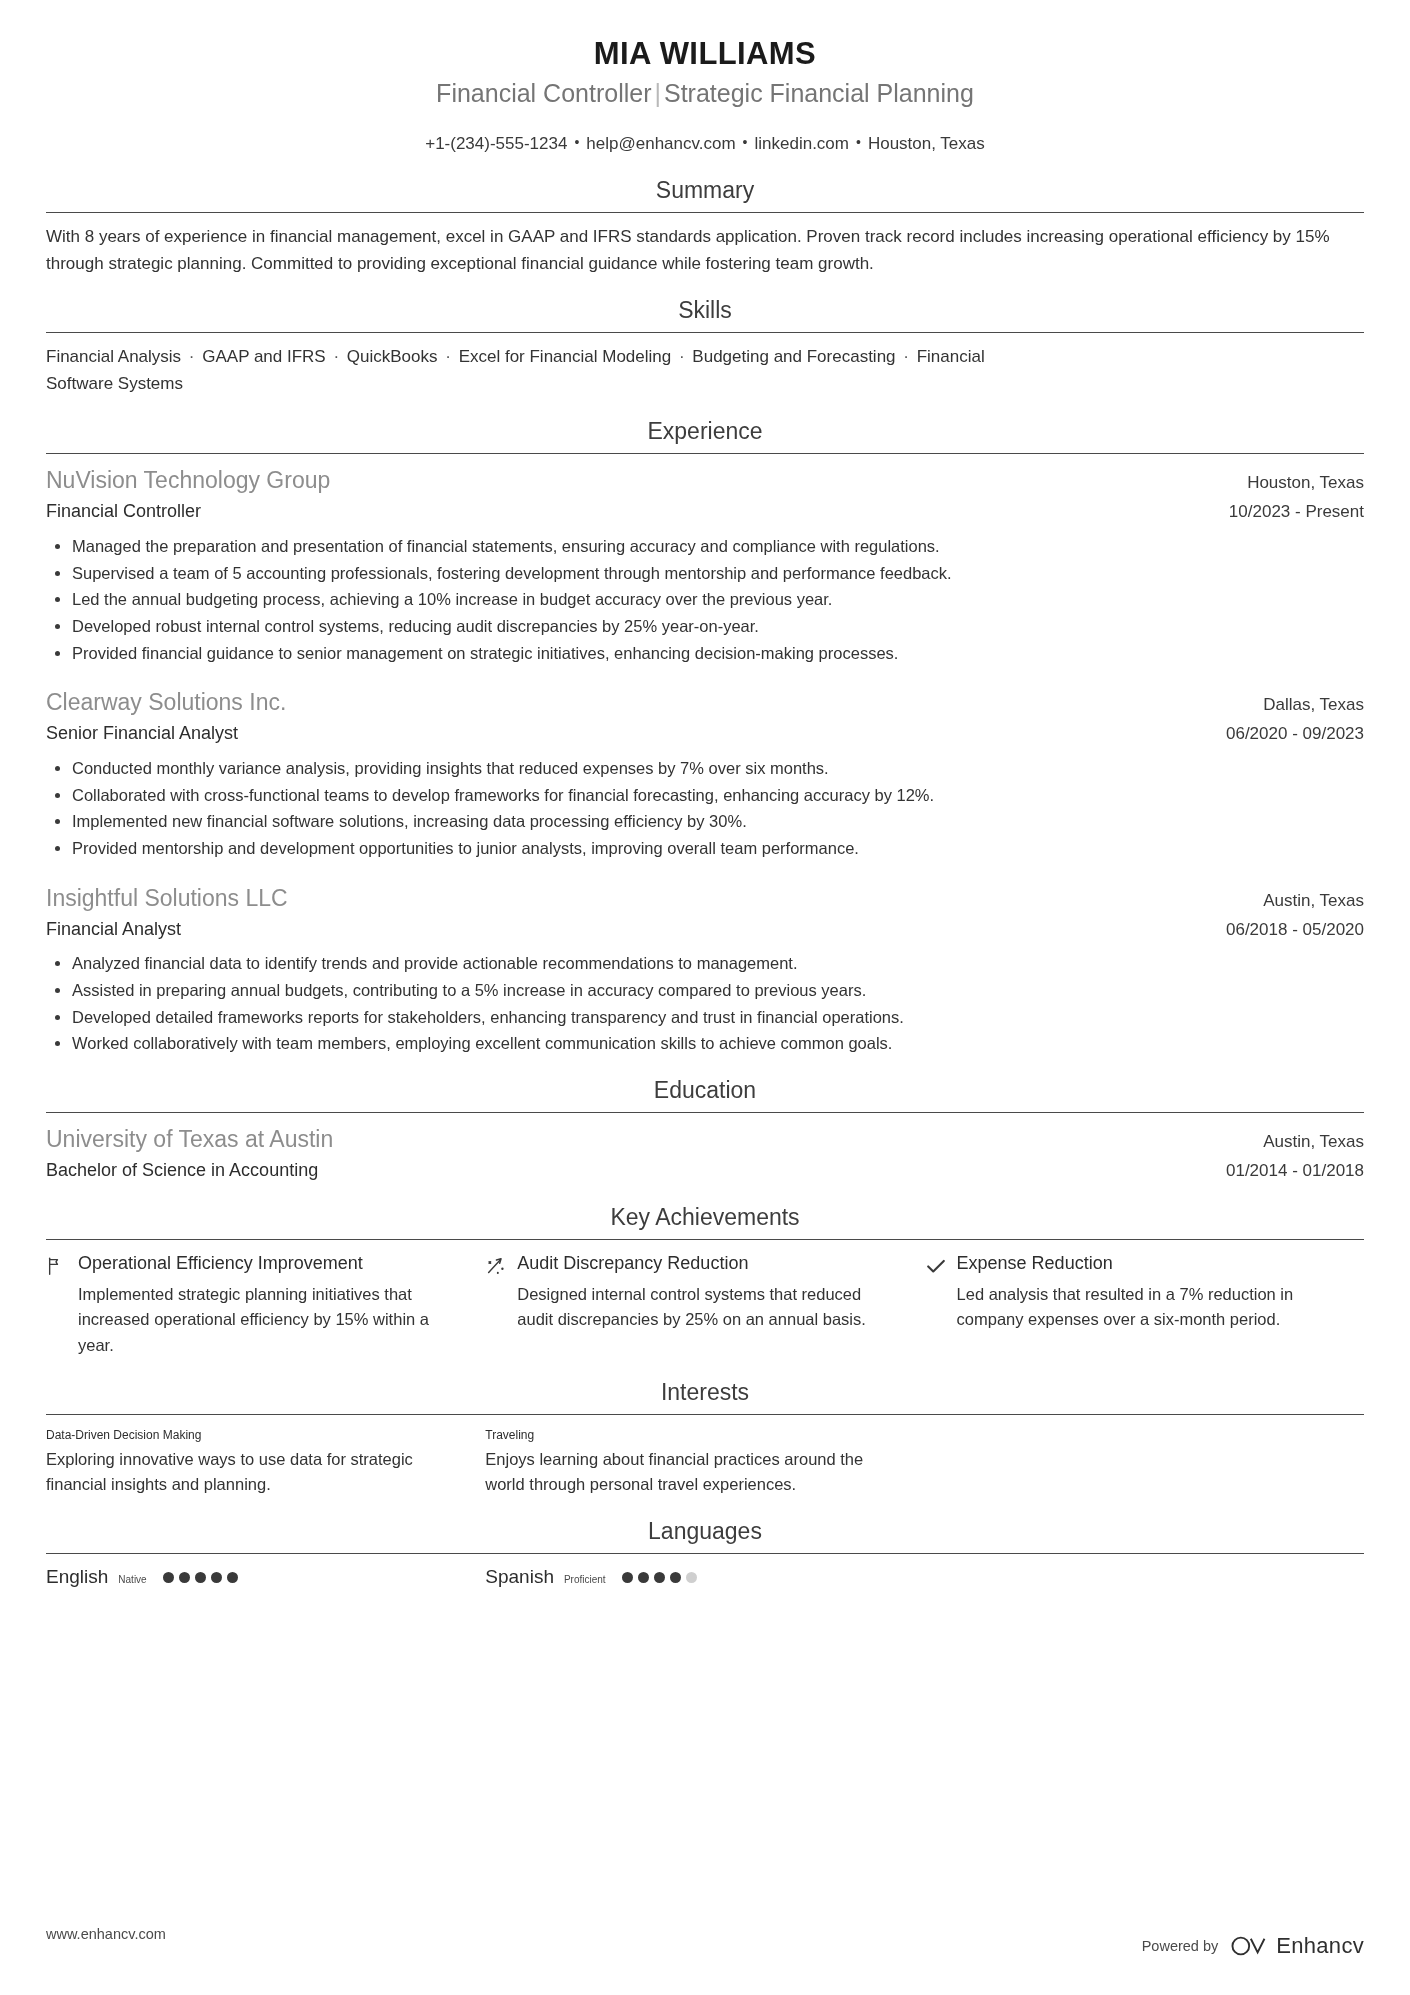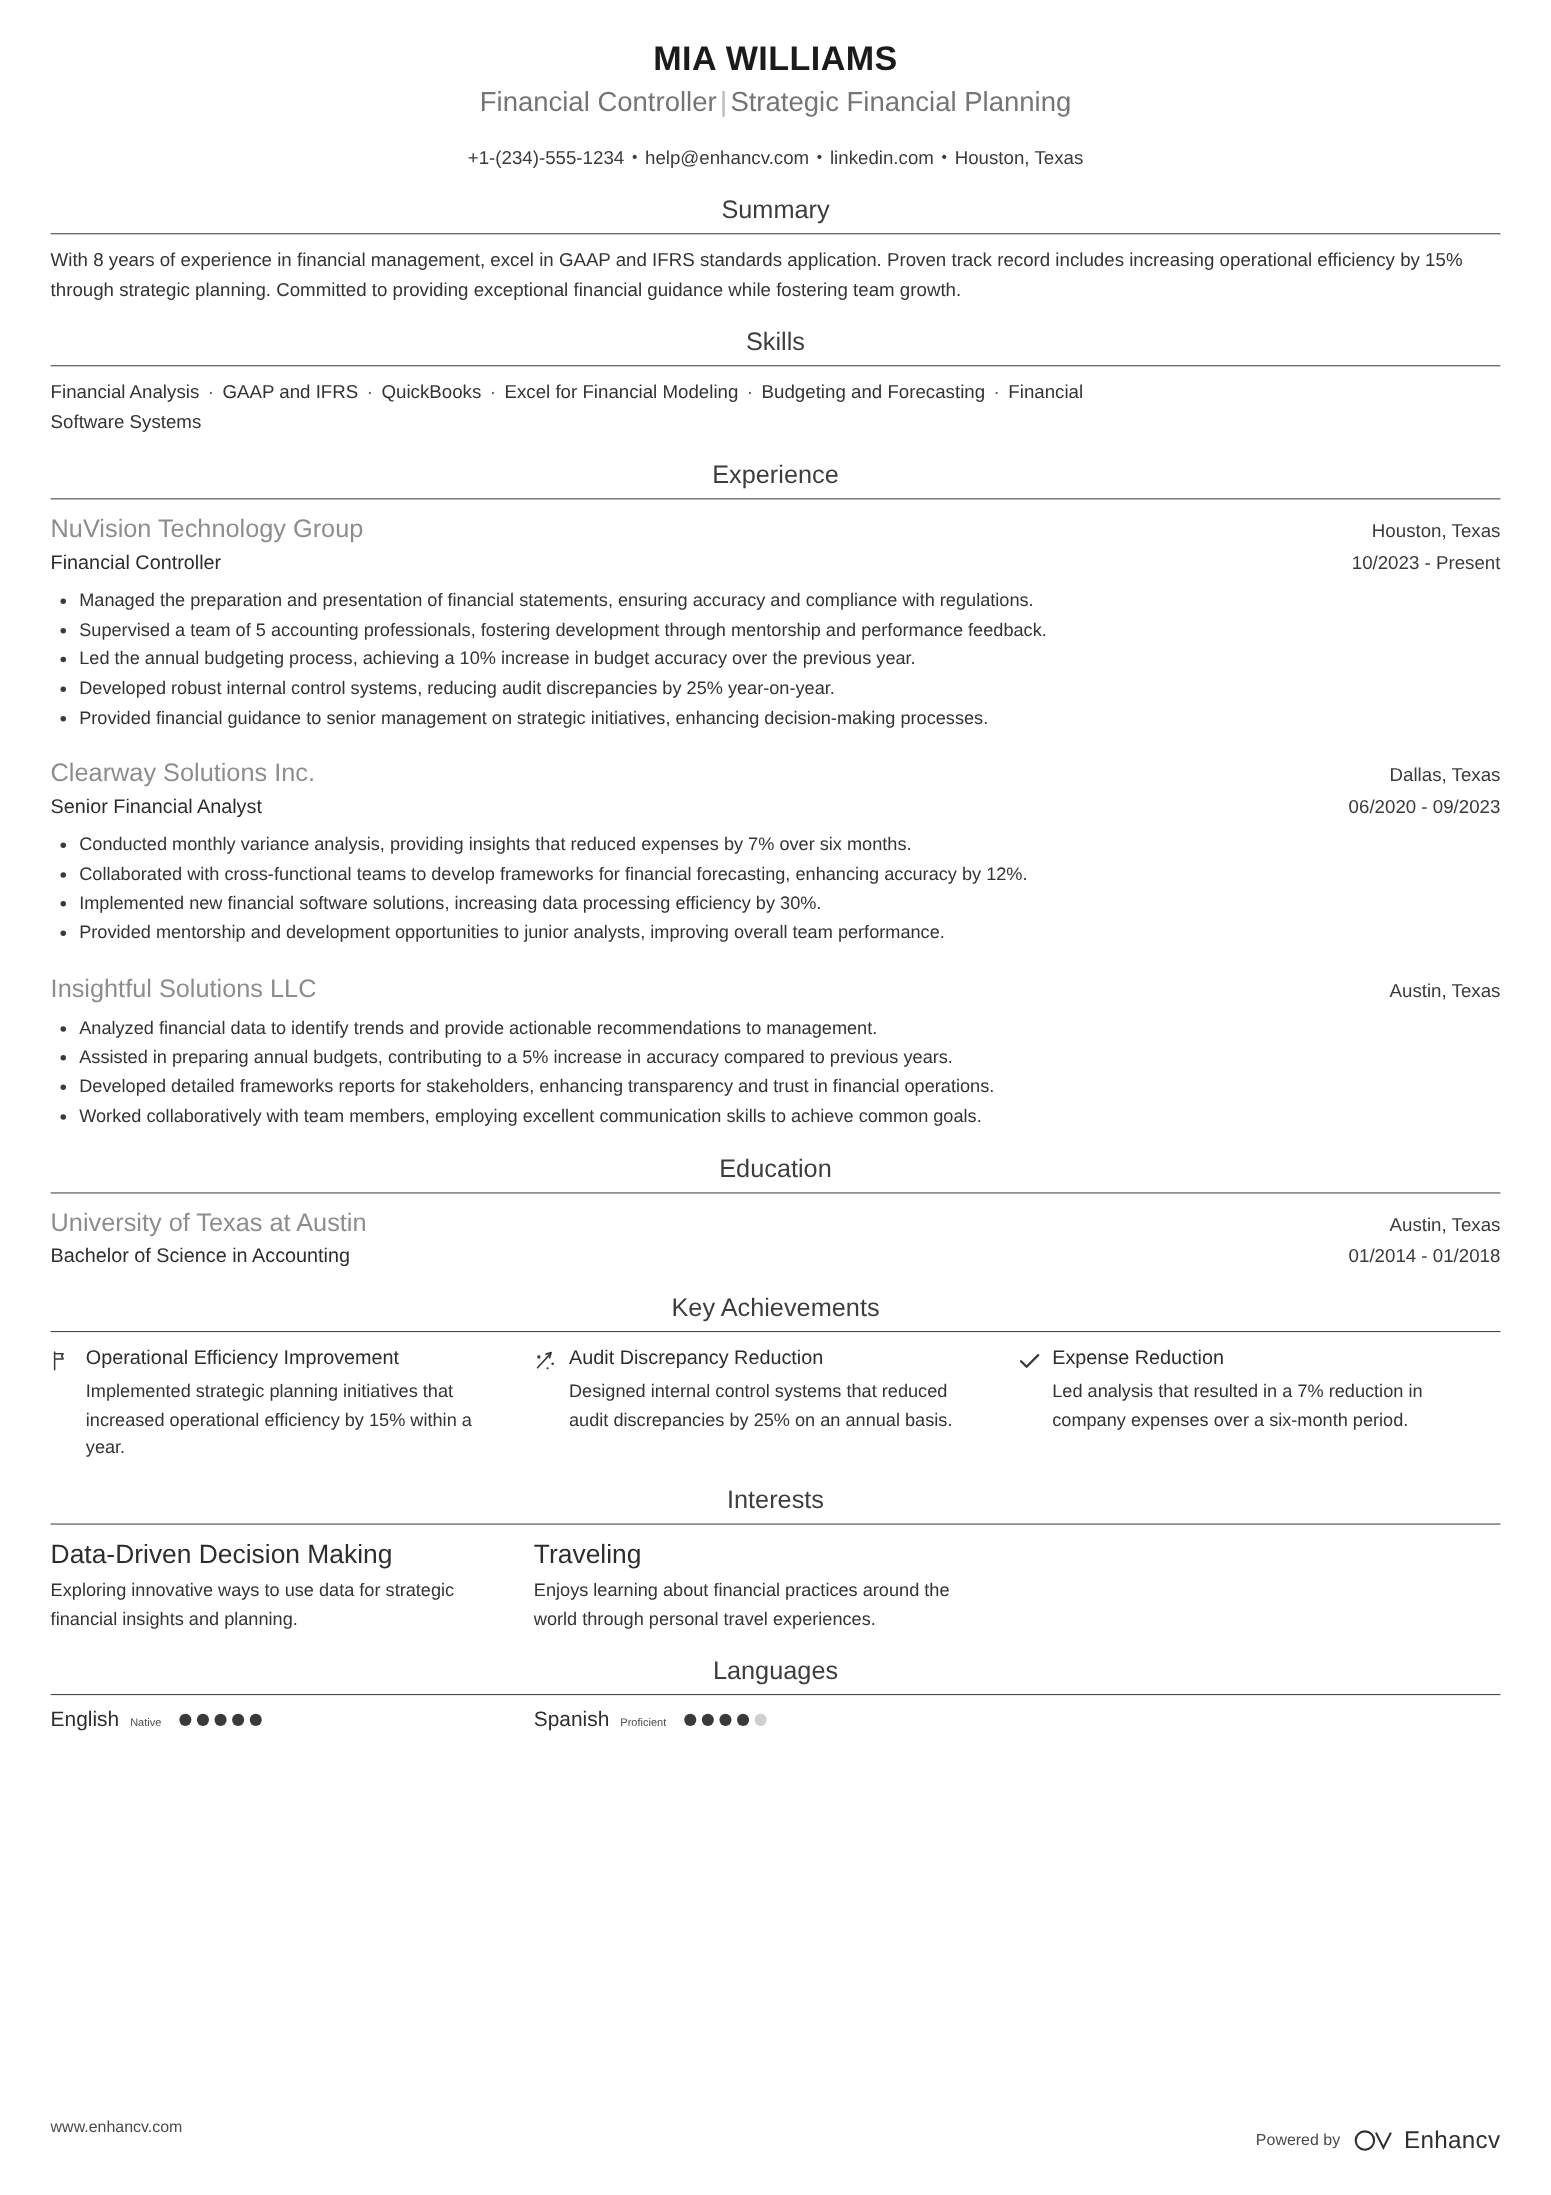--- a/index.html
+++ b/index.html
@@ -158,21 +158,21 @@
   .ach-desc {
     font-size: 16.5px;
     line-height: 1.55;
     color: #333;
     margin-top: 5px;
     padding-left: 32px;
   }
 
   
   .int-title {
-    font-size: 24px;
+    font-size: 12px;
     color: #2d2d2d;
     line-height: 1.35;
   }
   .int-desc {
     font-size: 16.5px;
     line-height: 1.55;
     color: #333;
     margin-top: 4px;
   }
 
@@ -278,20 +278,24 @@
             <li>Conducted monthly variance analysis, providing insights that reduced expenses by 7% over six months.</li>
             <li>Collaborated with cross-functional teams to develop frameworks for financial forecasting, enhancing accuracy by 12%.</li>
             <li>Implemented new financial software solutions, increasing data processing efficiency by 30%.</li>
             <li>Provided mentorship and development opportunities to junior analysts, improving overall team performance.</li>
           </ul>
         </div>
         <div class="entry">
           <div class="entry-row">
             <div class="org">Insightful Solutions LLC</div>
             <div class="loc">Austin, Texas</div>
+          </div>
+          <div class="entry-row">
+            <div class="role">Financial Analyst</div>
+            <div class="dates">06/2018 - 05/2020</div>
           </div>
           <ul class="bullets">
             <li>Analyzed financial data to identify trends and provide actionable recommendations to management.</li>
             <li>Assisted in preparing annual budgets, contributing to a 5% increase in accuracy compared to previous years.</li>
             <li>Developed detailed frameworks reports for stakeholders, enhancing transparency and trust in financial operations.</li>
             <li>Worked collaboratively with team members, employing excellent communication skills to achieve common goals.</li>
           </ul>
         </div>
       </div>
   </div>

